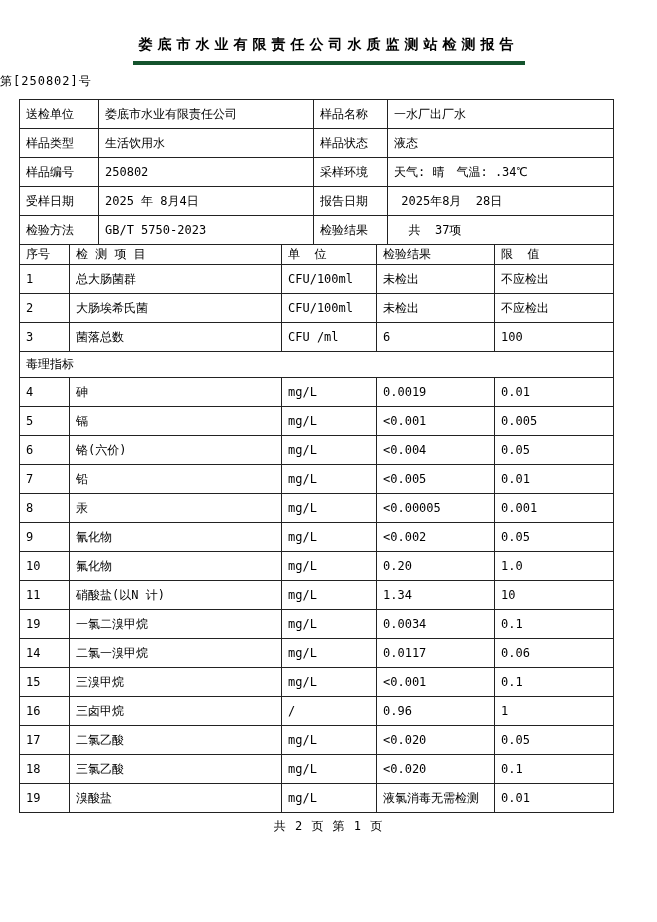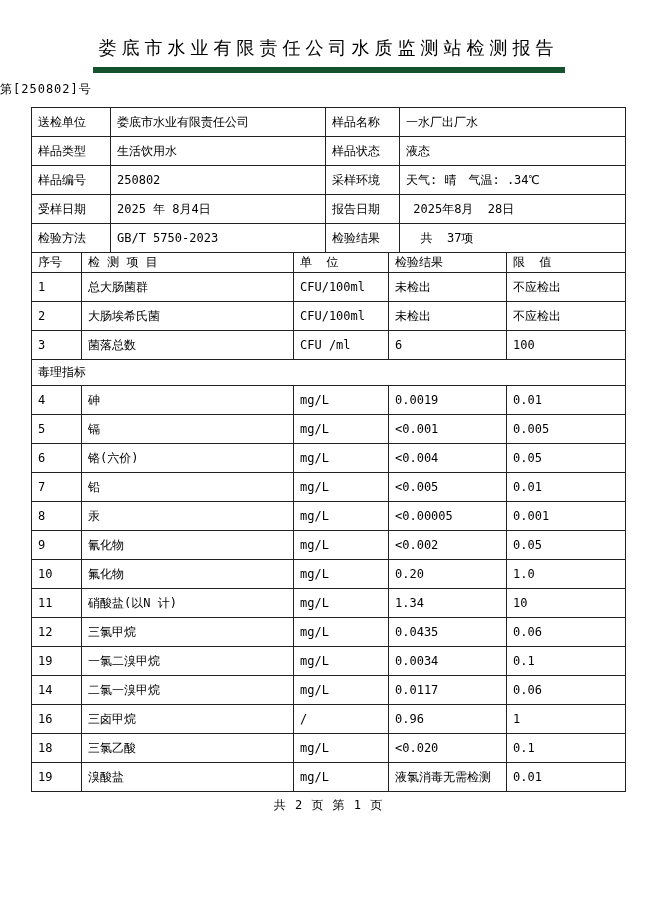--- a/index.html
+++ b/index.html
@@ -3,26 +3,26 @@
 <meta charset="utf-8">
 <style>
   html,body{margin:0;padding:0;background:#ffffff;}
   .page{
     width:657px;height:922px;background:#ffffff;color:#000;
     font-family:"DejaVu Sans Mono","Liberation Sans",sans-serif;
     font-size:12px;position:relative;box-sizing:border-box;overflow:hidden;
   }
   .title-wrap{text-align:center;padding-top:36px;}
   .report-title{
-    display:inline-block;font-family:"Liberation Serif",serif;font-weight:normal;
-    font-size:18px;letter-spacing:5px;border-bottom:6px solid #14532d;
+    display:inline-block;font-family:"Liberation Serif",serif;font-weight:bold;
+    font-size:14px;letter-spacing:5px;border-bottom:4px solid #14532d;
     padding:0 6px 7px 6px;white-space:nowrap;
   }
   .doc-number{margin-top:8px;font-size:12px;letter-spacing:1px;}
-  table{border-collapse:collapse;margin-left:31px;table-layout:fixed;width:594px;margin-top:9px;}
+  table{border-collapse:collapse;margin-left:19px;table-layout:fixed;width:594px;margin-top:9px;}
   .detail-table{margin-top:-1px;}
   td{
     border:1px solid #222;padding:2px 6px;text-align:left;vertical-align:middle;
     white-space:pre-wrap;overflow:hidden;font-size:12px;line-height:1.25;
   }
   .info-table tr{height:29px;}
   .detail-table tr.data{height:29px;}
   .detail-table tr.hdr{height:19px;}
   .detail-table tr.section{height:26px;}
   .page-footer{text-align:center;margin-top:5px;font-size:12px;letter-spacing:1px;}
@@ -170,48 +170,55 @@
         <td>1.0</td>
       </tr>
       <tr class="data">
         <td>11</td>
         <td>硝酸盐(以N 计)</td>
         <td>mg/L</td>
         <td>1.34</td>
         <td>10</td>
       </tr>
       <tr class="data">
-        <td>12</td>
-        <td>三氯甲烷</td>
-        <td>mg/L</td>
-        <td>0.0435</td>
-        <td>0.06</td>
-      </tr>
-      <tr class="data">
         <td>19</td>
         <td>一氯二溴甲烷</td>
         <td>mg/L</td>
         <td>0.0034</td>
         <td>0.1</td>
       </tr>
       <tr class="data">
         <td>14</td>
         <td>二氯一溴甲烷</td>
         <td>mg/L</td>
         <td>0.0117</td>
         <td>0.06</td>
+      </tr>
+      <tr class="data">
+        <td>15</td>
+        <td>三溴甲烷</td>
+        <td>mg/L</td>
+        <td>&lt;0.001</td>
+        <td>0.1</td>
       </tr>
       <tr class="data">
         <td>16</td>
         <td>三卤甲烷</td>
         <td>/</td>
         <td>0.96</td>
         <td>1</td>
       </tr>
       <tr class="data">
+        <td>17</td>
+        <td>二氯乙酸</td>
+        <td>mg/L</td>
+        <td>&lt;0.020</td>
+        <td>0.05</td>
+      </tr>
+      <tr class="data">
         <td>18</td>
         <td>三氯乙酸</td>
         <td>mg/L</td>
         <td>&lt;0.020</td>
         <td>0.1</td>
       </tr>
       <tr class="data">
         <td>19</td>
         <td>溴酸盐</td>
         <td>mg/L</td>

